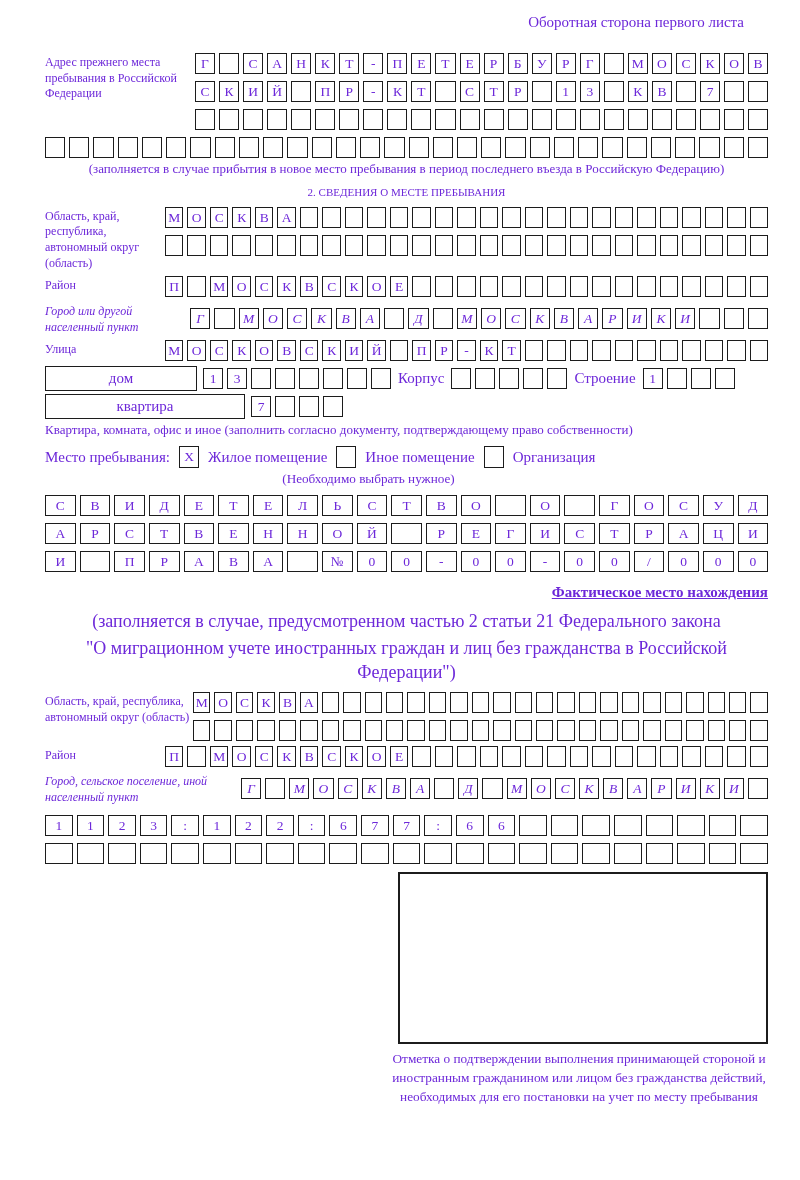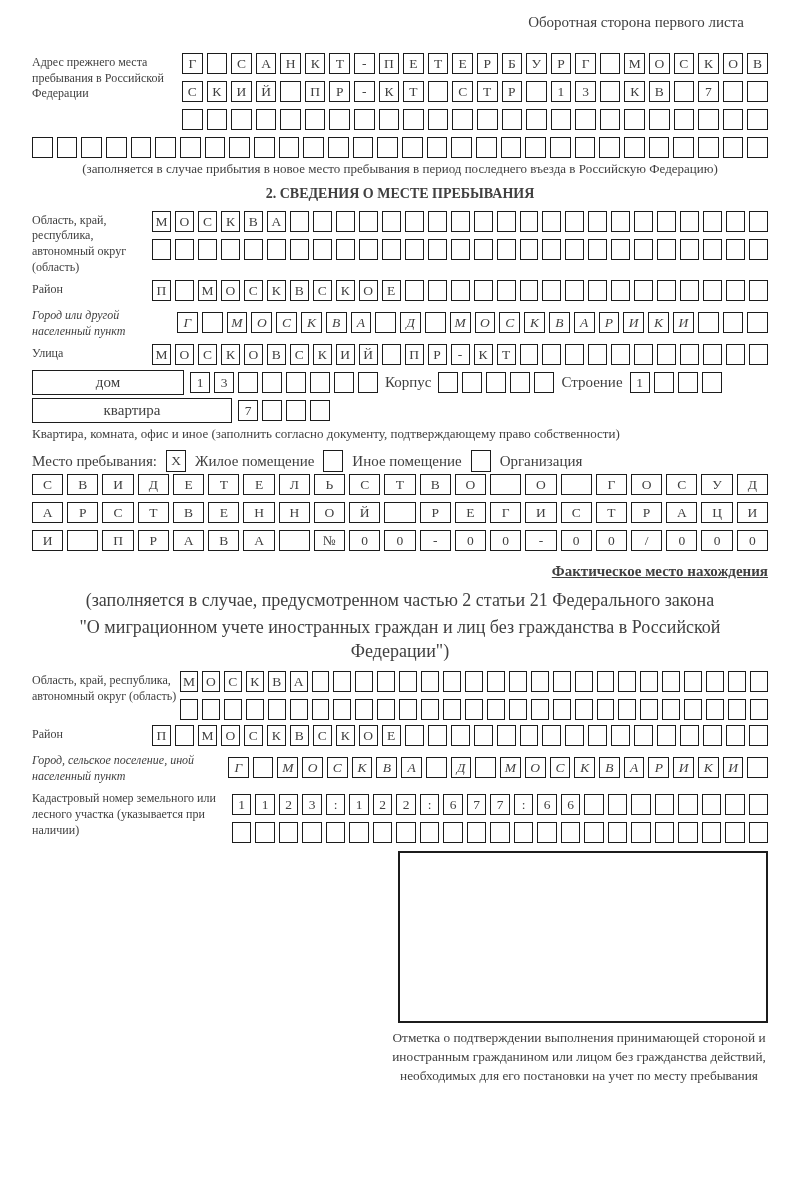--- a/index.html
+++ b/index.html
@@ -1,22 +1,22 @@
 <!DOCTYPE html>
 <html lang="ru"><head>
 <meta charset="utf-8">
 <style>
   html,body{margin:0;padding:0;background:#ffffff;}
   .page{
     position:relative;
     width:800px;height:1180px;
     box-sizing:border-box;
-    padding:14px 32px 0 32px;
+    padding:14px 32px 0 45px;
     background:#ffffff;
-    color:#404040;
+    color:#6d28d9;
     font-family:"Liberation Serif","DejaVu Serif",serif;
     overflow:hidden;
   }
   .header-note{text-align:right;font-size:15px;padding-right:24px;margin-bottom:22px;}
 
   .field{display:flex;align-items:flex-start;margin-bottom:5px;}
   .field.vcenter{align-items:center;font-style:italic;}
   .flabel{font-size:12px;line-height:1.3;flex-shrink:0;padding-top:2px;}
   .w150{width:150px;} .w120{width:120px;} .w145{width:145px;} .w148{width:148px;}
   .w196{width:196px;} .w200{width:200px;} .w230{width:230px;}
@@ -28,21 +28,21 @@
     flex:1;height:21px;box-sizing:border-box;
     border:1.6px solid #1c1c1c;background:#fff;
     display:flex;align-items:center;justify-content:center;
     font-size:13.5px;line-height:1;
   }
   .cellrow.fixed .cell{flex:0 0 20px;}
   .fullrow{margin-top:7px;margin-bottom:3px;}
 
   .caption{font-size:13px;line-height:1.3;margin:2px 0 6px 0;}
   .center{text-align:center;}
-  .sec-title{font-weight:bold;text-align:center;font-size:14px;margin:8px 0 9px 0;}
+  .sec-title{font-weight:normal;text-align:center;font-size:11px;margin:8px 0 9px 0;}
 
   .house-row{display:flex;align-items:center;margin:2px 0 3px 0;}
   .labelbox{
     box-sizing:border-box;border:1.6px solid #1c1c1c;height:25px;
     display:flex;align-items:center;justify-content:center;font-size:15px;flex-shrink:0;
   }
   .lb-dom{width:152px;}
   .lb-kv{width:200px;}
   .inline-label{font-size:15px;padding:0 7px;white-space:nowrap;}
   .ml6{margin-left:6px;}
@@ -397,20 +397,21 @@
 
   <div class="stay-row">
     <span>Место пребывания:</span>
     <span class="chk">X</span>
     <span>Жилое помещение</span>
     <span class="chk"></span>
     <span>Иное помещение</span>
     <span class="chk"></span>
     <span>Организация</span>
   </div>
+  <div class="choose-note">(Необходимо выбрать нужное)</div>
 
   <div class="field">
     <div class="rows">
       <div class="cellrow">
           <span class="cell">С</span>
           <span class="cell">В</span>
           <span class="cell">И</span>
           <span class="cell">Д</span>
           <span class="cell">Е</span>
           <span class="cell">Т</span>
@@ -606,21 +607,20 @@
           <span class="cell">Р</span>
           <span class="cell">И</span>
           <span class="cell">К</span>
           <span class="cell">И</span>
           <span class="cell"></span>
         </div>
       </div>
   </div>
 
   <div class="field">
-    <div class="flabel w200">Кадастровый номер земельного или лесного участка (указывается при наличии)</div>
     <div class="rows pt">
       <div class="cellrow">
           <span class="cell">1</span>
           <span class="cell">1</span>
           <span class="cell">2</span>
           <span class="cell">3</span>
           <span class="cell">:</span>
           <span class="cell">1</span>
           <span class="cell">2</span>
           <span class="cell">2</span>

